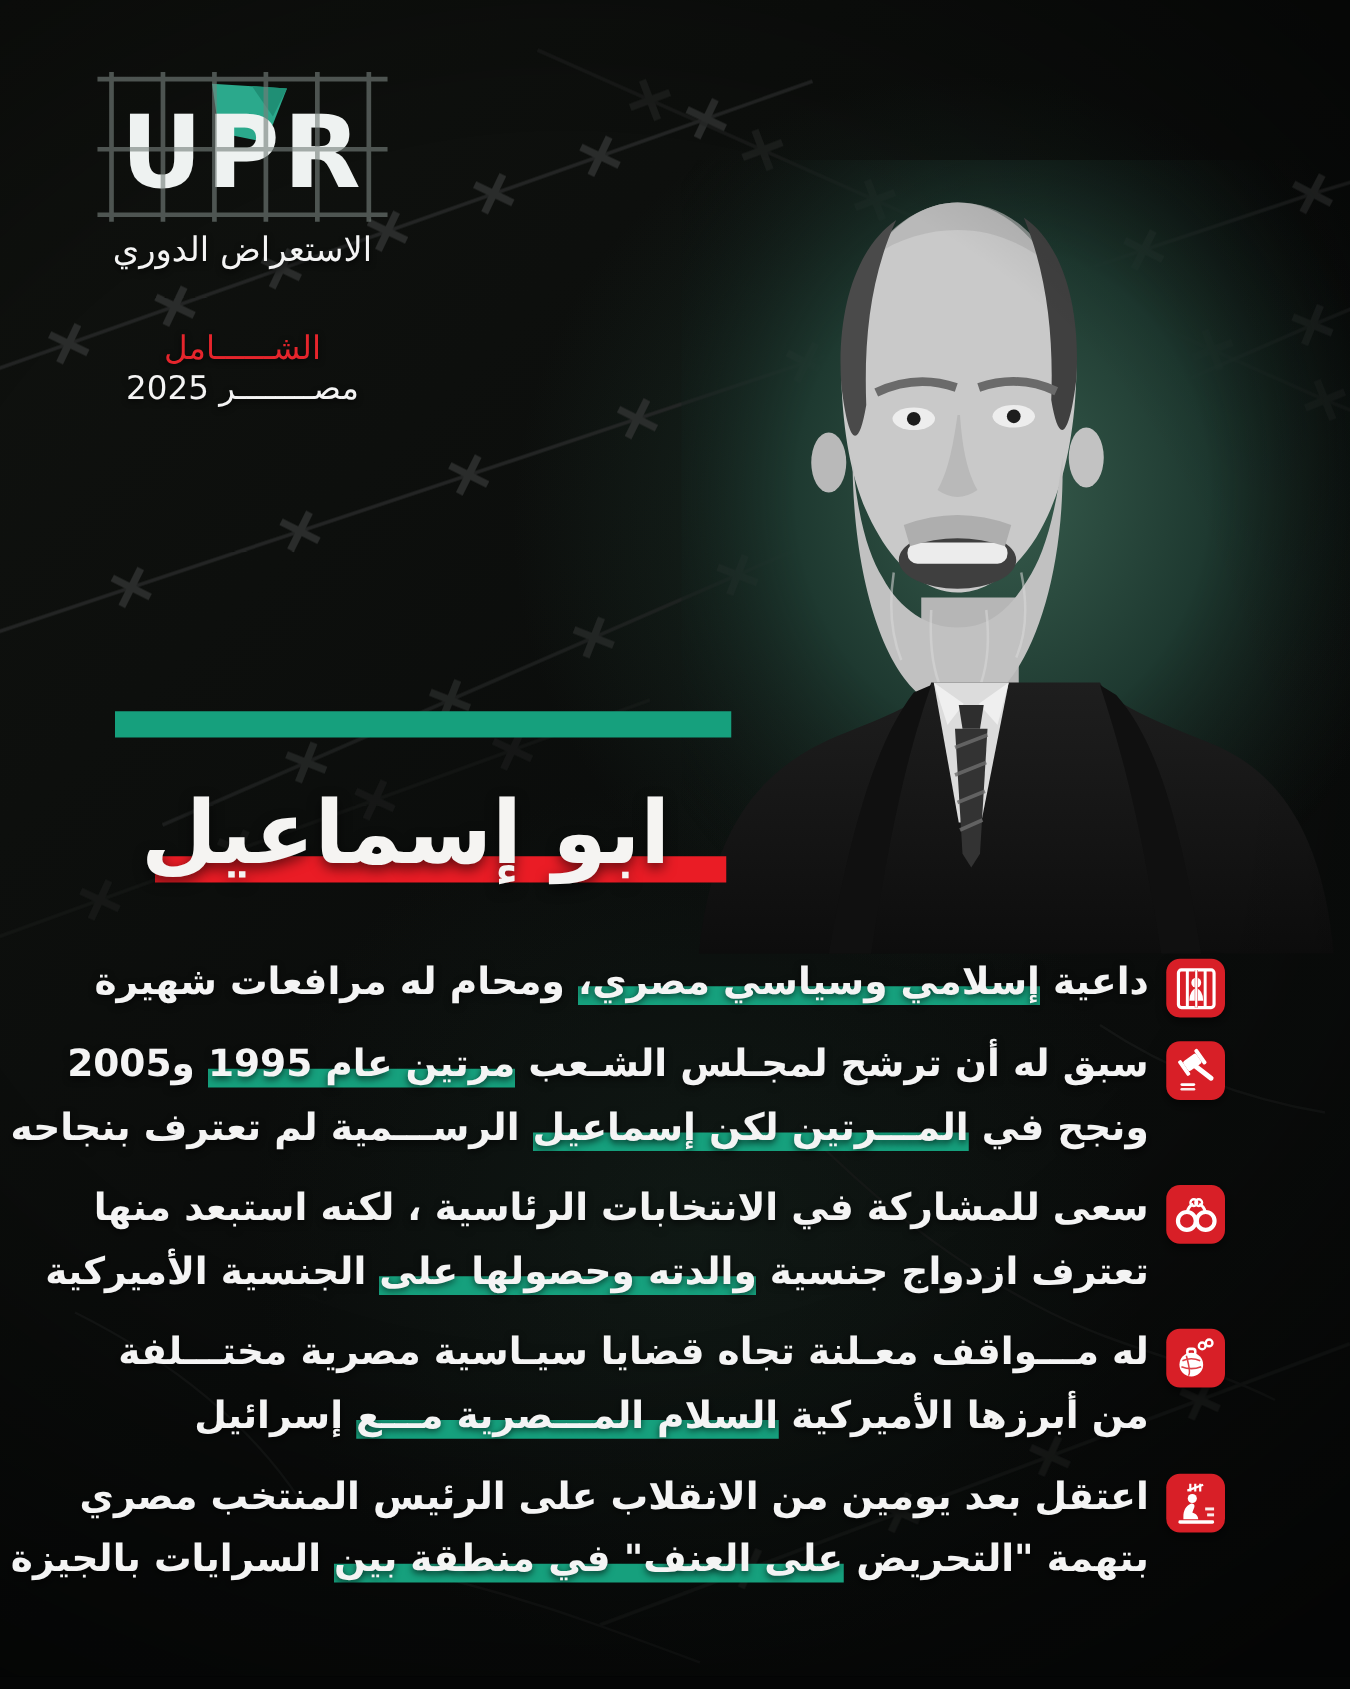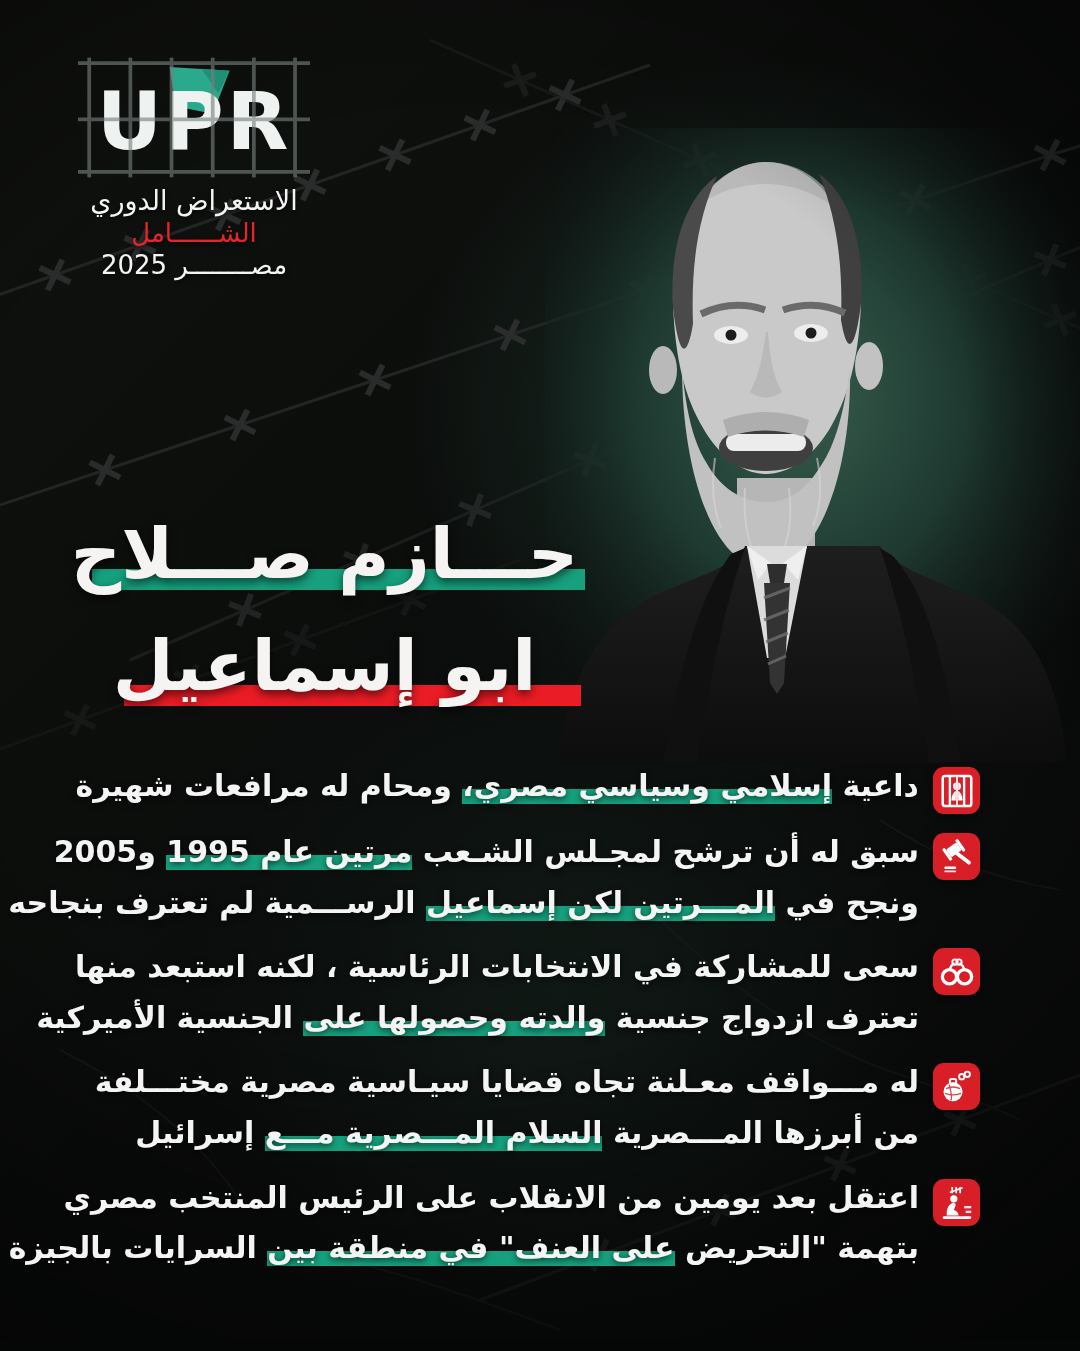--- a/index.html
+++ b/index.html
@@ -14,21 +14,21 @@
   }
   .bg-art{position:absolute;inset:0;width:1080px;height:1351px;}
   .portrait{position:absolute;top:128px;right:0;width:535px;height:635px;}
   .vignette{position:absolute;inset:0;pointer-events:none;
     background:radial-gradient(ellipse 980px 880px at 42% 44%, rgba(0,0,0,0) 55%, rgba(0,0,0,.55) 100%);}
   
   .logo-block{position:absolute;left:72px;top:52px;width:244px;text-align:center;}
   .upr-logo{width:244px;height:131px;display:block;margin:0 auto;}
   .logo-line{font-weight:normal;line-height:1.22;text-shadow:0 2px 5px rgba(0,0,0,.7);}
   .logo-line1{font-size:27px;color:#f4f4f4;margin-top:2px;}
-  .logo-line2{font-size:26px;color:#e5252c;}
+  .logo-line2{font-size:26px;color:#e5252c;margin-top:46px;}
   .logo-line3{font-size:26px;color:#f4f4f4;}
   
   .title{position:absolute;left:52px;top:498px;width:545px;text-align:center;direction:rtl;}
   .t-line{position:relative;height:112px;line-height:112px;white-space:nowrap;}
   .t-text{position:relative;z-index:1;font-size:70px;font-weight:bold;color:#f5f4f2;
           text-shadow:0 4px 10px rgba(0,0,0,.6);}
   .t-bar{position:absolute;height:21px;z-index:0;}
   .t-bar.teal{left:40px;right:12px;bottom:20px;background:#16a07d;}
   .t-bar.red{left:72px;right:16px;bottom:16px;background:#ea1c25;}
   
@@ -149,21 +149,20 @@
       </g>
     </svg>
     <div class="logo-line logo-line1" dir="rtl">الاستعراض الدوري</div>
     <div class="logo-line logo-line2" dir="rtl">الشــــــامل</div>
     <div class="logo-line logo-line3" dir="rtl">مصــــــــر 2025</div>
   </header>
 
   <h1 class="title" style="margin:0;font-weight:normal">
     <div class="t-line">
       <span class="t-bar teal"></span>
-      <span class="t-text">حـــازم صـــلاح</span>
     </div>
     <div class="t-line">
       <span class="t-bar red"></span>
       <span class="t-text">ابو إسماعيل</span>
     </div>
   </h1>
 
   <section class="bullets">
 
     <div class="bullet">
@@ -228,21 +227,21 @@
               <path d="M9,32 q10,4 20,0"></path>
               <path d="M14,21 q5,18 2,20"></path>
           </g>
           <rect x="15" y="14" width="8" height="6" rx="2.5" stroke="#fff" stroke-width="2.6" fill="none"></rect>
           <circle cx="30" cy="11" r="3.4" stroke="#fff" stroke-width="2.4" fill="none"></circle>
           <circle cx="37" cy="8" r="3.4" stroke="#fff" stroke-width="2.4" fill="none"></circle>
         </svg>
       </div>
       <div class="bullet-text">
         <div class="bline"><span>له مـــواقف معـلنة تجاه قضايا سيـاسية مصرية مختـــلفة</span><span class="hl"></span><span></span></div>
-        <div class="bline"><span>من أبرزها المـــصرية </span><span class="hl">السلام المـــصرية مـــع</span><span> إسرائيل</span></div>
+        <div class="bline"><span>من أبرزها الأميركية </span><span class="hl">السلام المـــصرية مـــع</span><span> إسرائيل</span></div>
       </div>
     </div>
 
     <div class="bullet">
       <div class="bullet-icon">
         <svg viewBox="0 0 48 48">
           <g stroke="#fff" stroke-width="2.2">
             <line x1="18" y1="5" x2="18" y2="13"></line>
               <line x1="23" y1="5" x2="23" y2="13"></line>
             <line x1="28" y1="5" x2="28" y2="13"></line>

